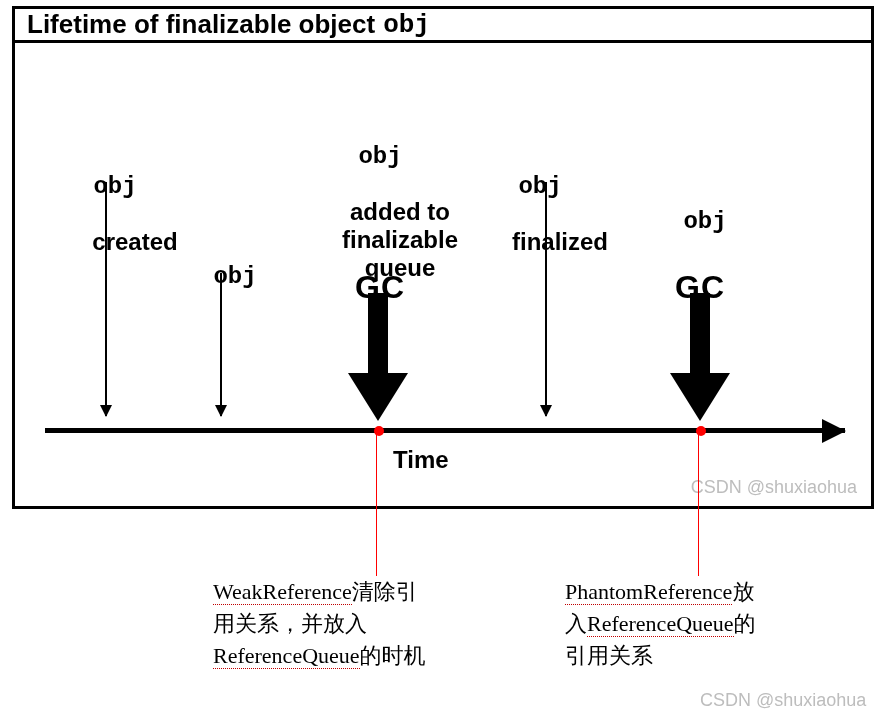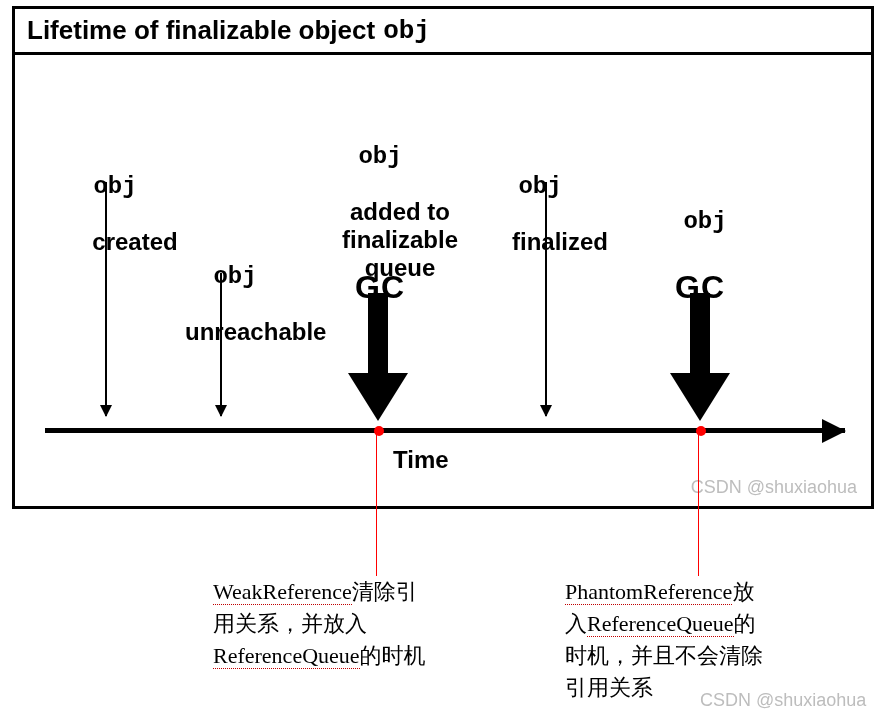--- a/index.html
+++ b/index.html
@@ -15,21 +15,21 @@
   }
   .outer-box {
     position: absolute;
     left: 12px;
     top: 6px;
     width: 862px;
     height: 503px;
     border: 3px solid #000;
   }
   .title-bar {
-    height: 46px;
+    height: 34px;
     border-bottom: 3px solid #000;
     padding: 6px 12px;
     font-size: 26px;
     font-weight: bold;
     font-family: Arial, sans-serif;
     display: flex;
     align-items: center;
   }
   .title-bar .mono { font-family: "Courier New", monospace; font-weight: bold; margin-left: 8px; }
   .canvas {
@@ -145,21 +145,20 @@
   <div class="canvas">
 
     <div class="event-label" style="left:35px; top:60px; width:130px;">
       <span class="mono">obj</span>
       <span>created</span>
     </div>
     <div class="thin-arrow" style="left:90px; top:124px; height:234px;"></div>
 
     <div class="event-label" style="left:130px; top:150px; width:180px;">
       <span class="mono">obj</span>
-      <span>unreachable</span>
     </div>
     <div class="thin-arrow" style="left:205px; top:215px; height:143px;"></div>
 
     <div class="event-label" style="left:275px; top:30px; width:180px;">
       <span class="mono">obj</span>
       <span>added to</span>
       <span>finalizable</span>
       <span>queue</span>
     </div>
     <div class="gc-label" style="left:325px; top:195px; width:80px;">GC</div>
@@ -206,17 +205,16 @@
   </div>
 </div>
 
 <div class="annotation serif-annot" style="left:565px; top:576px; width:250px;">
   <div>
     <span class="ul">PhantomReference</span><span>放</span>
   </div>
   <div>
     <span>入</span><span class="ul">ReferenceQueue</span><span>的</span>
   </div>
-  <div>时机，并且不会清除</div>
   <div>引用关系</div>
 </div>
 
 <div class="watermark" style="left:700px; top:690px;">CSDN @shuxiaohua</div>
 
 </body></html>

